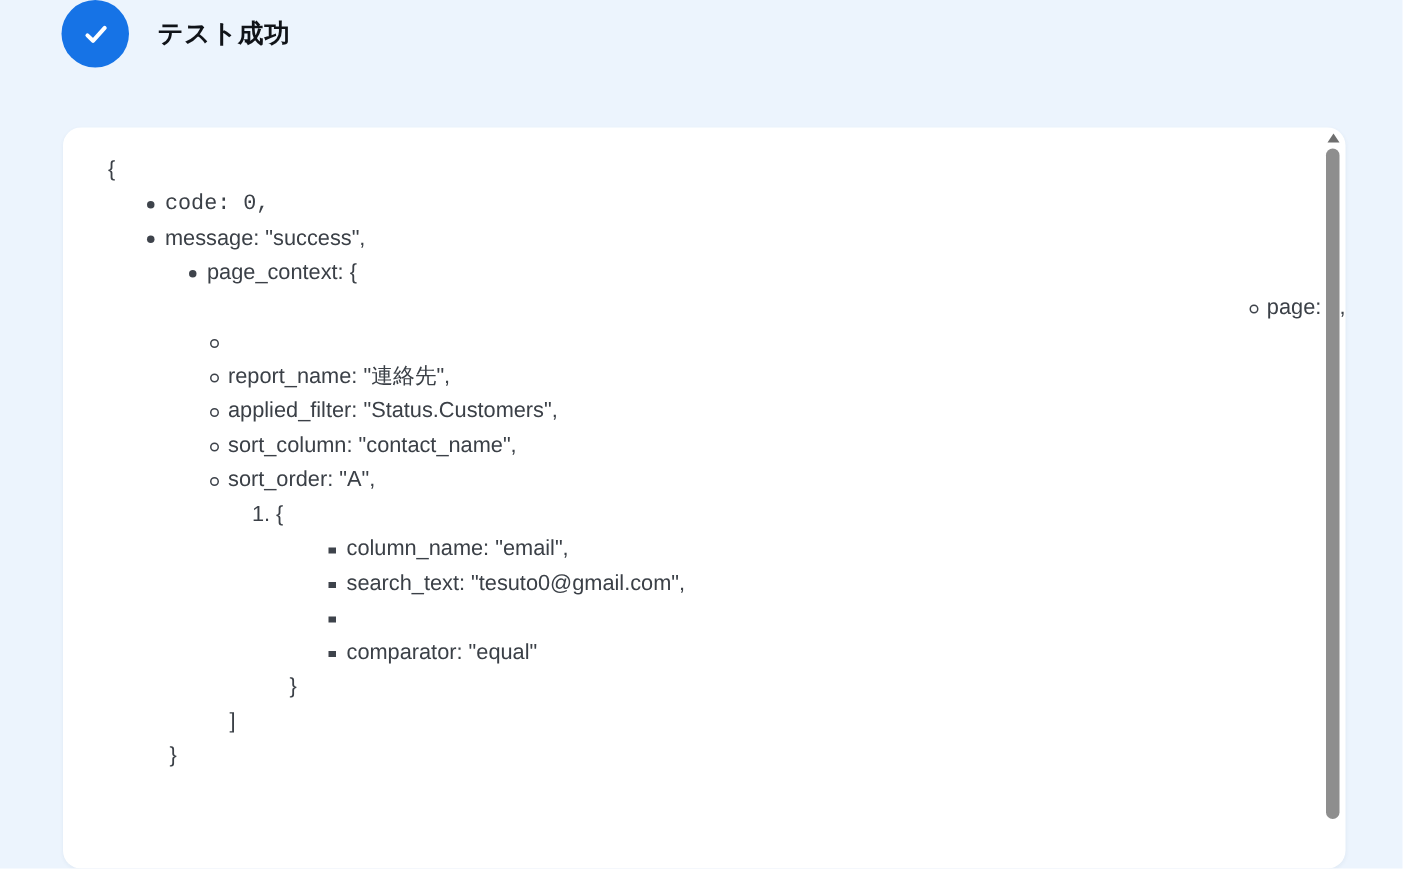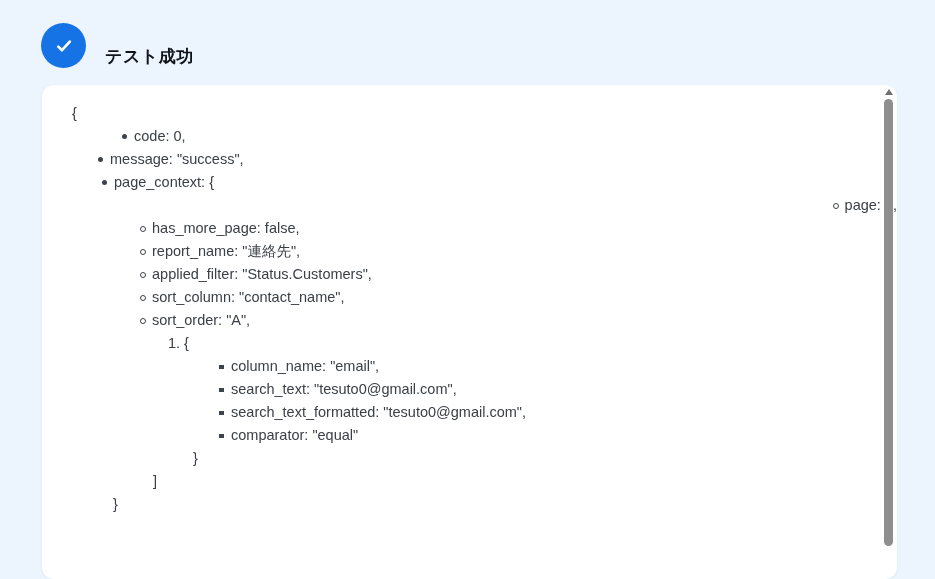--- a/index.html
+++ b/index.html
@@ -11,24 +11,24 @@
     height: 579px;
     background: #ecf4fd;
     overflow: hidden;
     position: relative;
     font-family: "Liberation Sans", sans-serif;
   }
 
   
   .header {
     position: absolute;
-    top: 23px;
+    top: 0;
     left: 41px;
     display: flex;
-    align-items: flex-end;
+    align-items: center;
     gap: 19px;
   }
   .check-badge {
     width: 45px;
     height: 45px;
     border-radius: 50%;
     background: #1673e6;
     display: flex;
     align-items: center;
     justify-content: center;
@@ -149,33 +149,33 @@
     <svg width="24" height="24" viewBox="0 0 24 24">
       <path d="M6.3 12.6 L10 16.2 L17.8 7.6" fill="none" stroke="#ffffff" stroke-width="2.7" stroke-linecap="round" stroke-linejoin="round"></path>
     </svg>
   </div>
   <div class="header-title">テスト成功</div>
 </div>
 
 <div class="panel">
   <div class="json-tree">
       <div class="jl" style="padding-left: 14px;"><span class="mk none"></span><span class="tx">{</span></div>
-      <div class="jl" style="padding-left: 76px;"><span class="mk disc"></span><span class="tx">code: 0,</span></div>
+      <div class="jl" style="padding-left: 52px; font-family: Liberation Mono, monospace;"><span class="mk disc"></span><span class="tx">code: 0,</span></div>
       <div class="jl" style="padding-left: 52px;"><span class="mk disc"></span><span class="tx">message: "success",</span></div>
-      <div class="jl" style="padding-left: 56px;"><span class="mk disc"></span><span class="tx">page_context: {</span></div>
+      <div class="jl" style="padding-left: 80px;"><span class="mk disc"></span><span class="tx">page_context: {</span></div>
       <div class="jl" style="padding-left: 94px; text-align: right;"><span class="mk circle"></span><span class="tx">page: 1,</span></div>
-      <div class="jl" style="padding-left: 94px;"><span class="mk circle"></span><span class="tx">has_more_page: false,</span></div>
+      <div class="jl" style="padding-left: 94px;"><span class="mk circle"></span></div>
       <div class="jl" style="padding-left: 94px;"><span class="mk circle"></span><span class="tx">report_name: "連絡先",</span></div>
       <div class="jl" style="padding-left: 94px;"><span class="mk circle"></span><span class="tx">applied_filter: "Status.Customers",</span></div>
       <div class="jl" style="padding-left: 94px;"><span class="mk circle"></span><span class="tx">sort_column: "contact_name",</span></div>
       <div class="jl" style="padding-left: 94px;"><span class="mk circle"></span><span class="tx">sort_order: "A",</span></div>
       <div class="jl" style="padding-left: 126px;"><span class="mk number">1.</span><span class="tx">{</span></div>
       <div class="jl" style="padding-left: 173px;"><span class="mk square"></span><span class="tx">column_name: "email",</span></div>
       <div class="jl" style="padding-left: 173px;"><span class="mk square"></span><span class="tx">search_text: "tesuto0@gmail.com",</span></div>
-      <div class="jl" style="padding-left: 173px;"><span class="mk square"></span><span class="tx">search_text_formatted: "tesuto0@gmail.com",</span></div>
+      <div class="jl" style="padding-left: 173px;"><span class="mk square"></span></div>
       <div class="jl" style="padding-left: 173px;"><span class="mk square"></span><span class="tx">comparator: "equal"</span></div>
       <div class="jl" style="padding-left: 135px;"><span class="mk none"></span><span class="tx">}</span></div>
       <div class="jl" style="padding-left: 95px;"><span class="mk none"></span><span class="tx">]</span></div>
       <div class="jl" style="padding-left: 55px;"><span class="mk none"></span><span class="tx">}</span></div>
     </div>
   <div class="scrollbar">
     <div class="scroll-arrow-up"></div>
     <div class="scroll-thumb"></div>
   </div>
 </div>

